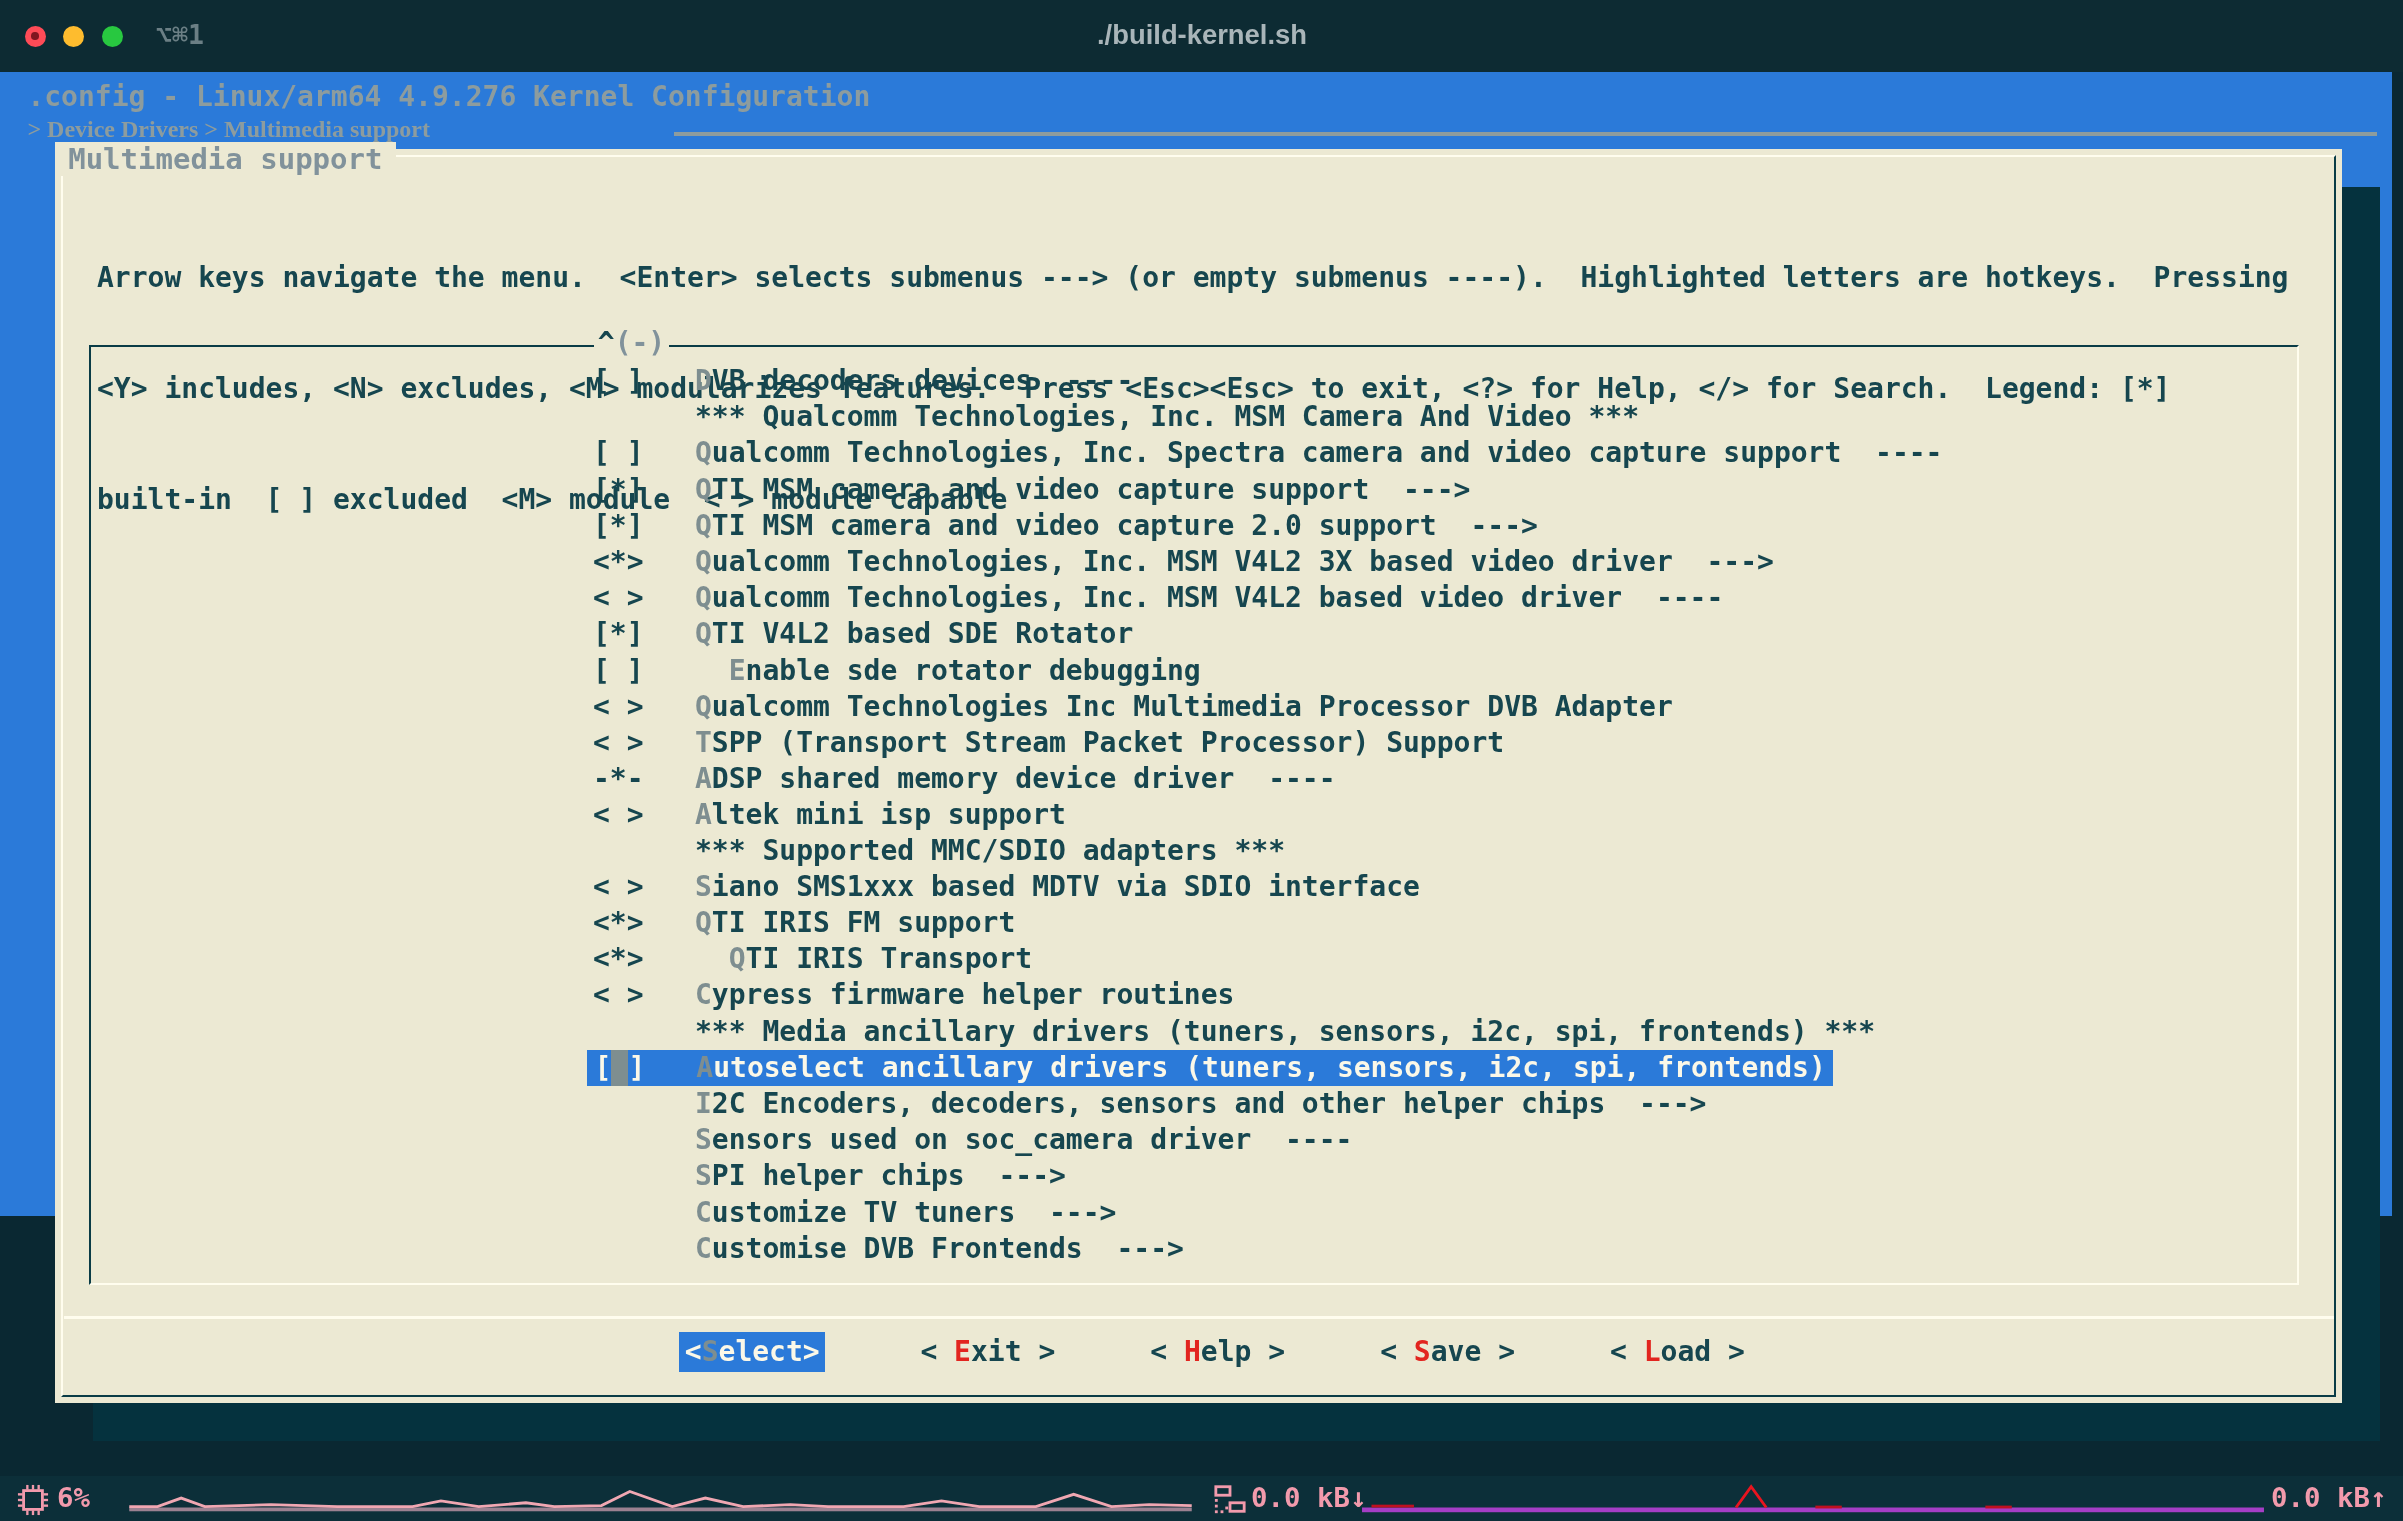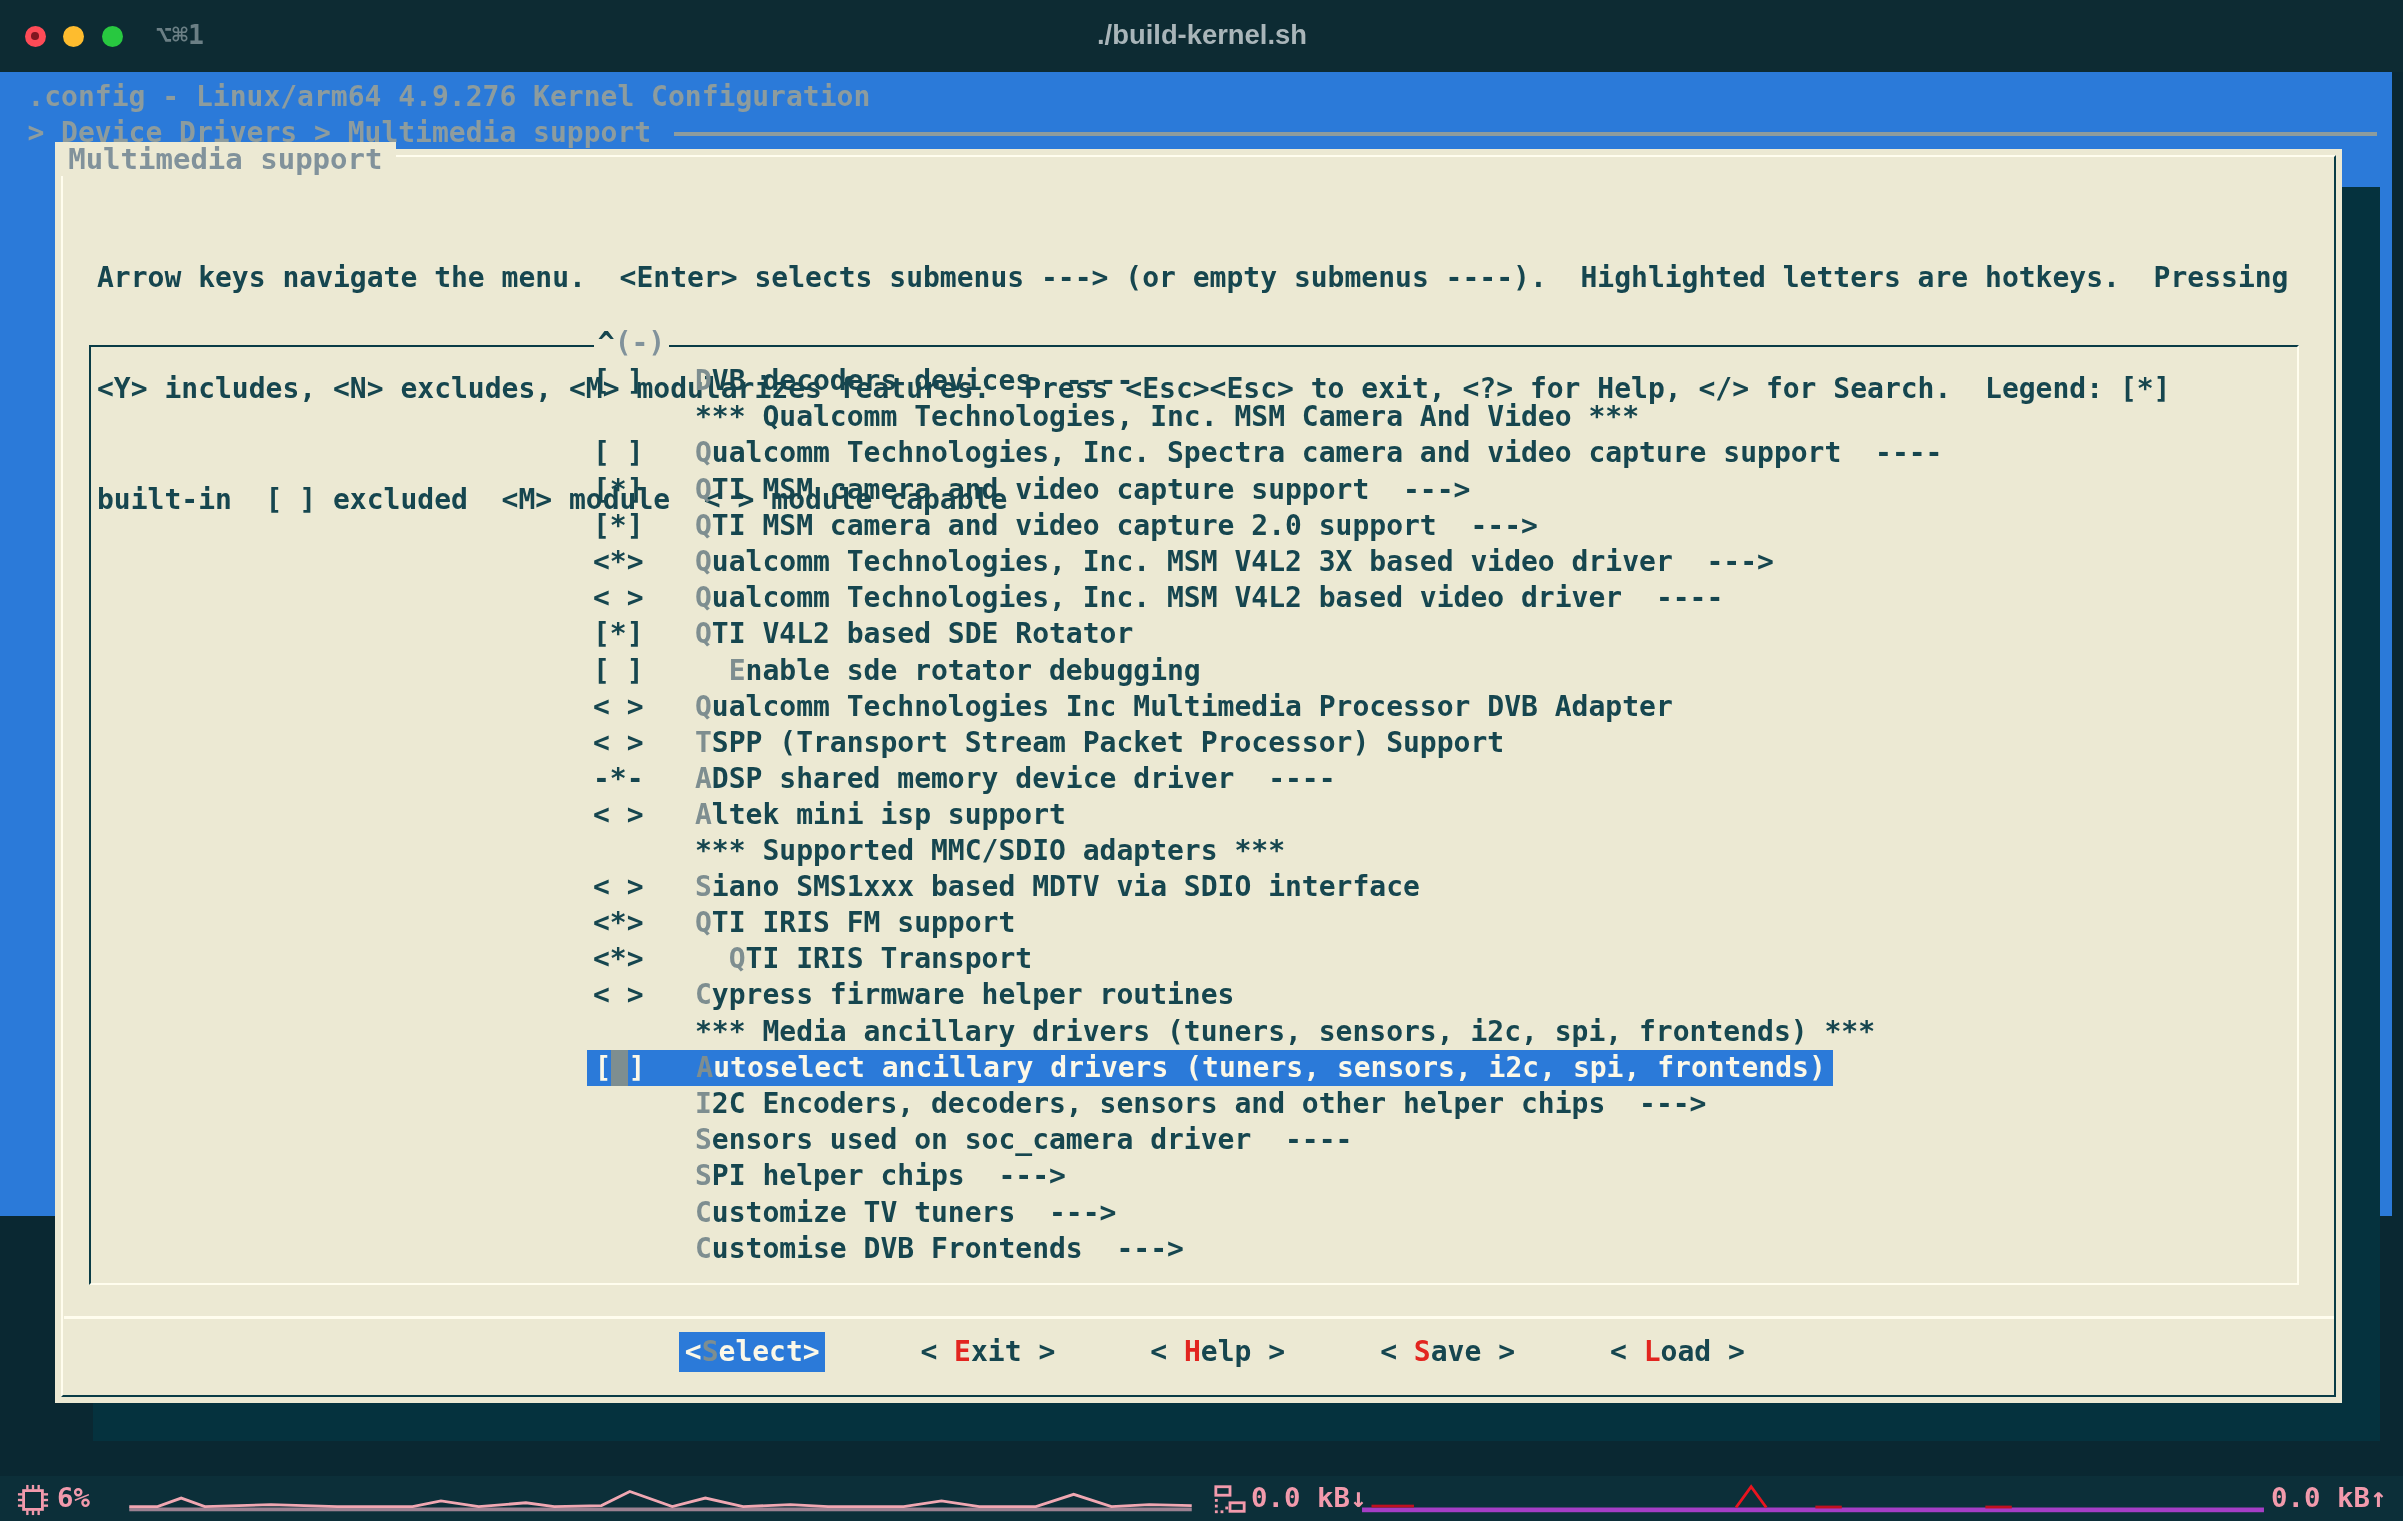--- a/index.html
+++ b/index.html
@@ -15,21 +15,21 @@
   .light.yellow{left:63px;background:#febc2e;}
   .light.green{left:102px;background:#28c840;}
   .tablabel{position:absolute;left:156px;top:19px;font-size:26.5px;font-weight:bold;color:#6b7f85;}
   .wintitle{position:absolute;left:0;right:0;top:19px;text-align:center;
             font-family:"Liberation Sans",sans-serif;font-size:27.4px;font-weight:600;color:#a9b5b9;}
 
   
   .term{position:absolute;left:0;top:72px;width:2392px;height:1144px;background:#2b7ad9;}
   .rightstrip{position:absolute;left:2392px;top:72px;width:11.4px;height:1404px;background:#0a2832;}
   .kchead{position:absolute;left:27.4px;top:7.6px;font-size:28px;font-weight:bold;color:#8d9c9e;}
-  .crumb{position:absolute;left:27.4px;top:44px;font-size:28px;font-weight:bold;color:#8d9c9e;}
+  .crumb{position:absolute;left:27.4px;top:44px;font-size:24px;font-weight:bold;color:#8d9c9e;font-family:Liberation Serif, serif;}
   .crumbline{position:absolute;left:674px;top:60px;width:1703px;height:3.8px;background:#8d9c9e;}
 
   
   .shadow{position:absolute;left:93px;top:115px;width:2287px;height:1254px;background:#05323e;}
   .dialog{position:absolute;left:55px;top:77px;width:2287px;height:1254px;background:#ece9d3;
           color:#16464f;font-size:28px;}
   .dlgborder{position:absolute;left:5.7px;top:5.7px;right:5.7px;bottom:5.7px;
              border:2.8px solid;border-color:#fffdee #0a3c46 #0a3c46 #fffdee;}
   .dlgtitle{position:absolute;left:0;right:5px;top:-6.6px;z-index:3;}
   .dlgtitle span{background:#ece9d3;padding:0 13.2px;font-size:29px;font-weight:bold;color:#81929b;}

